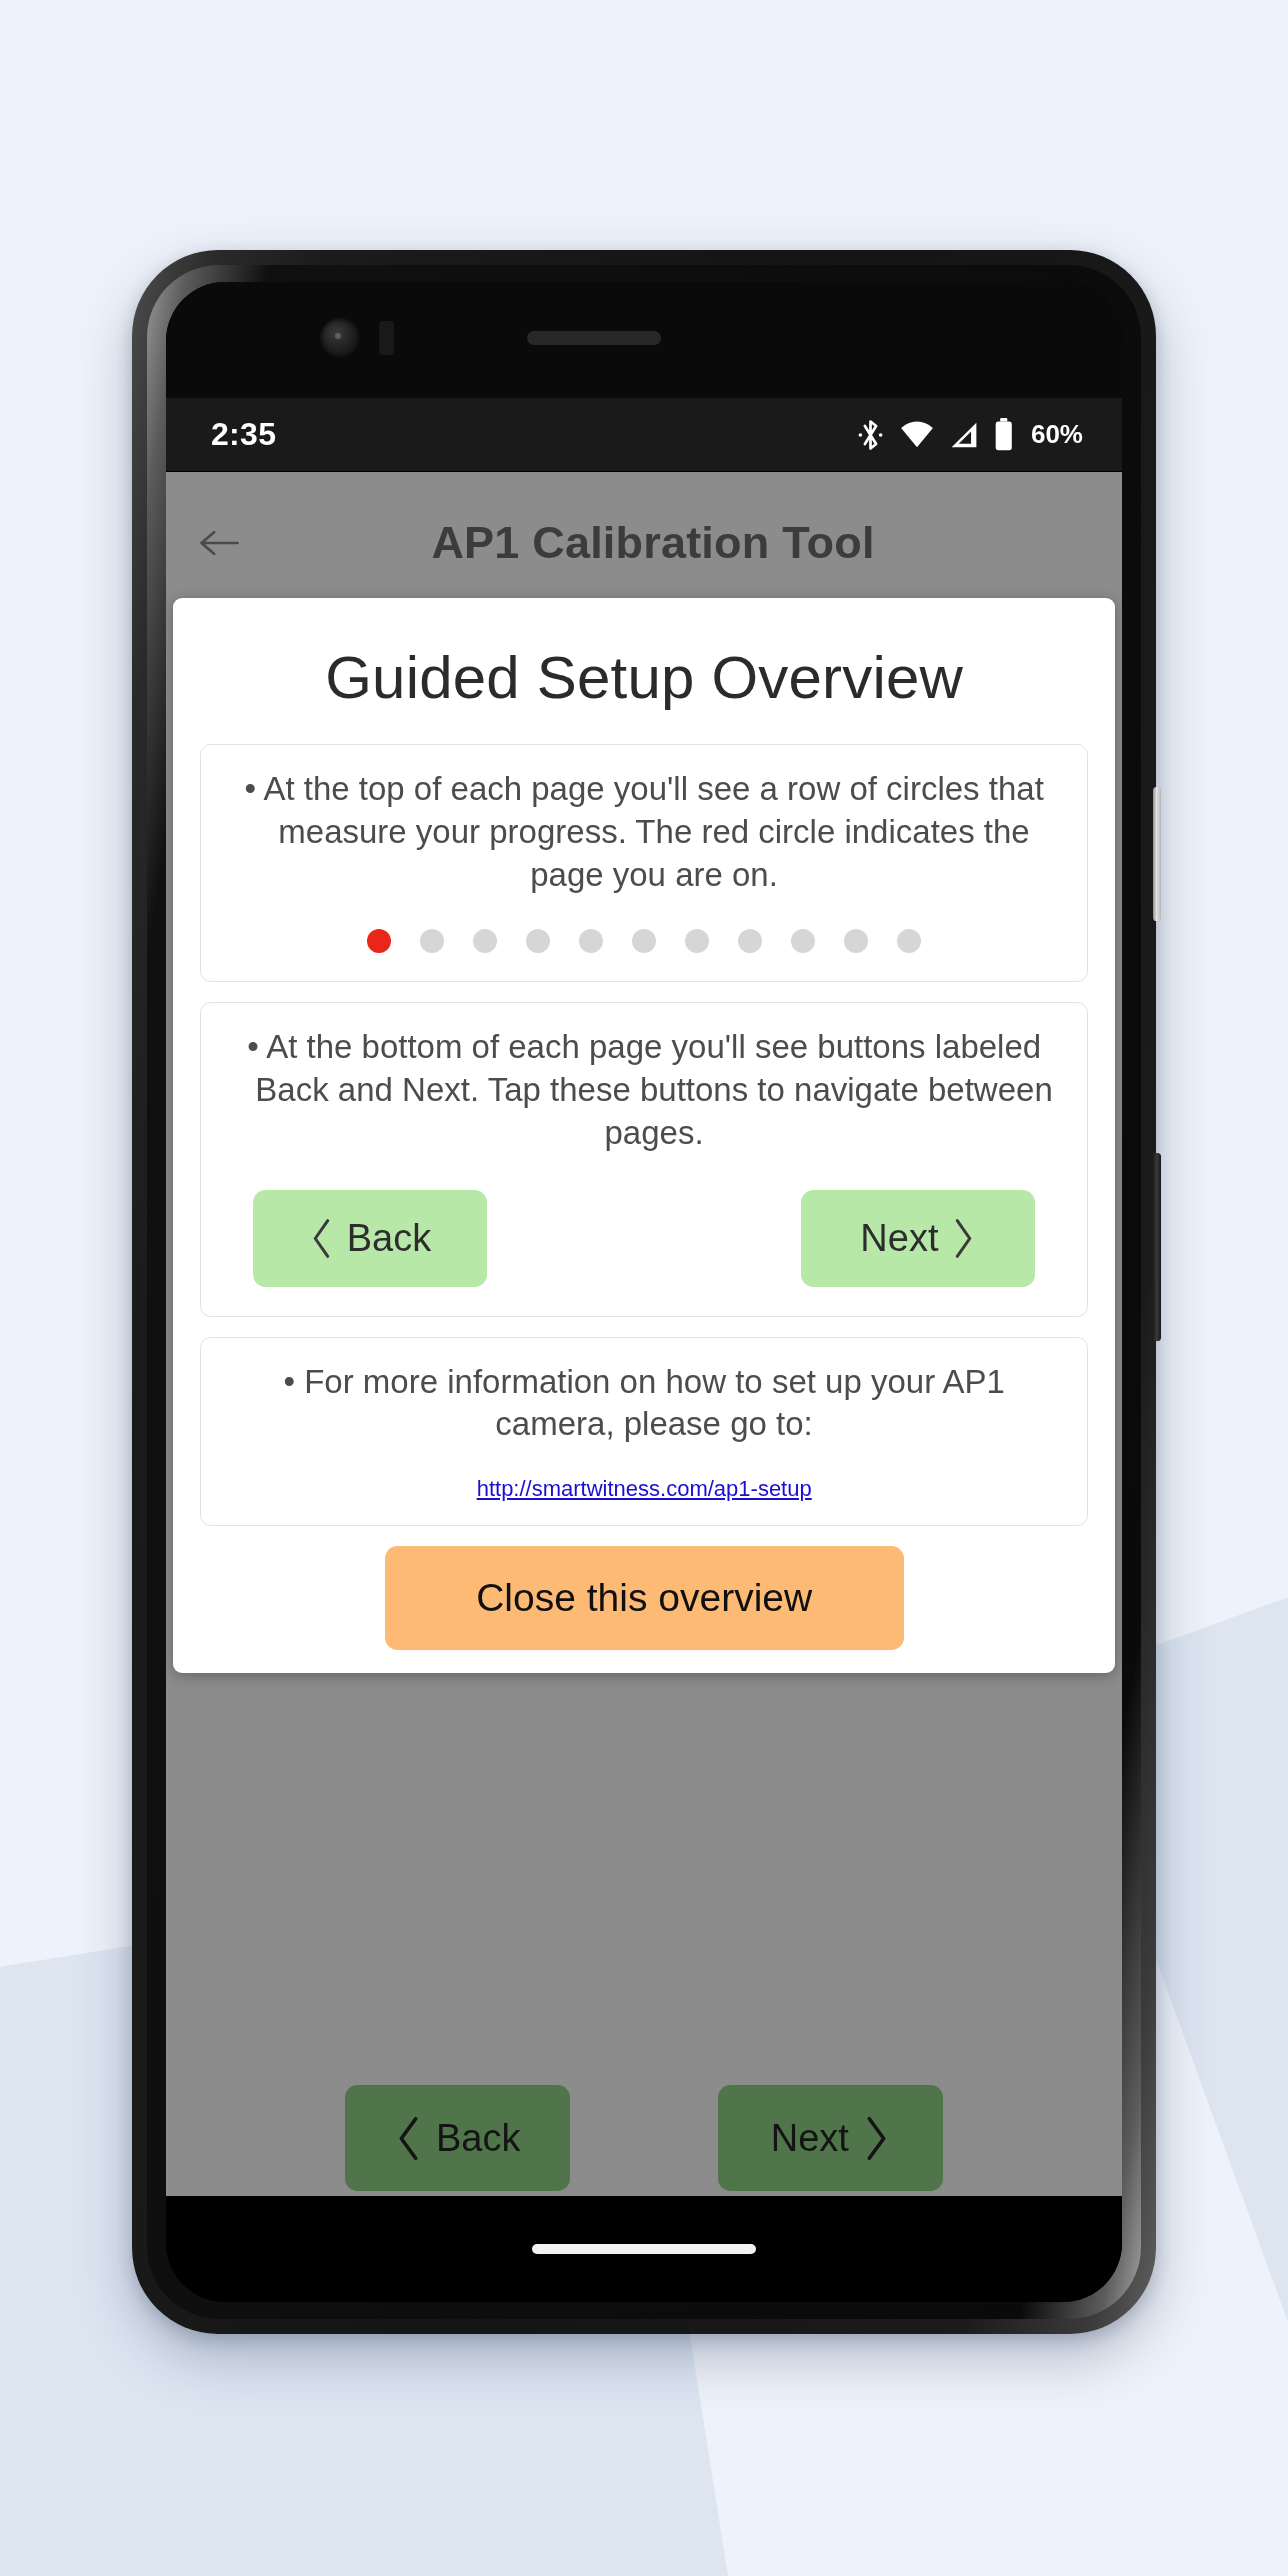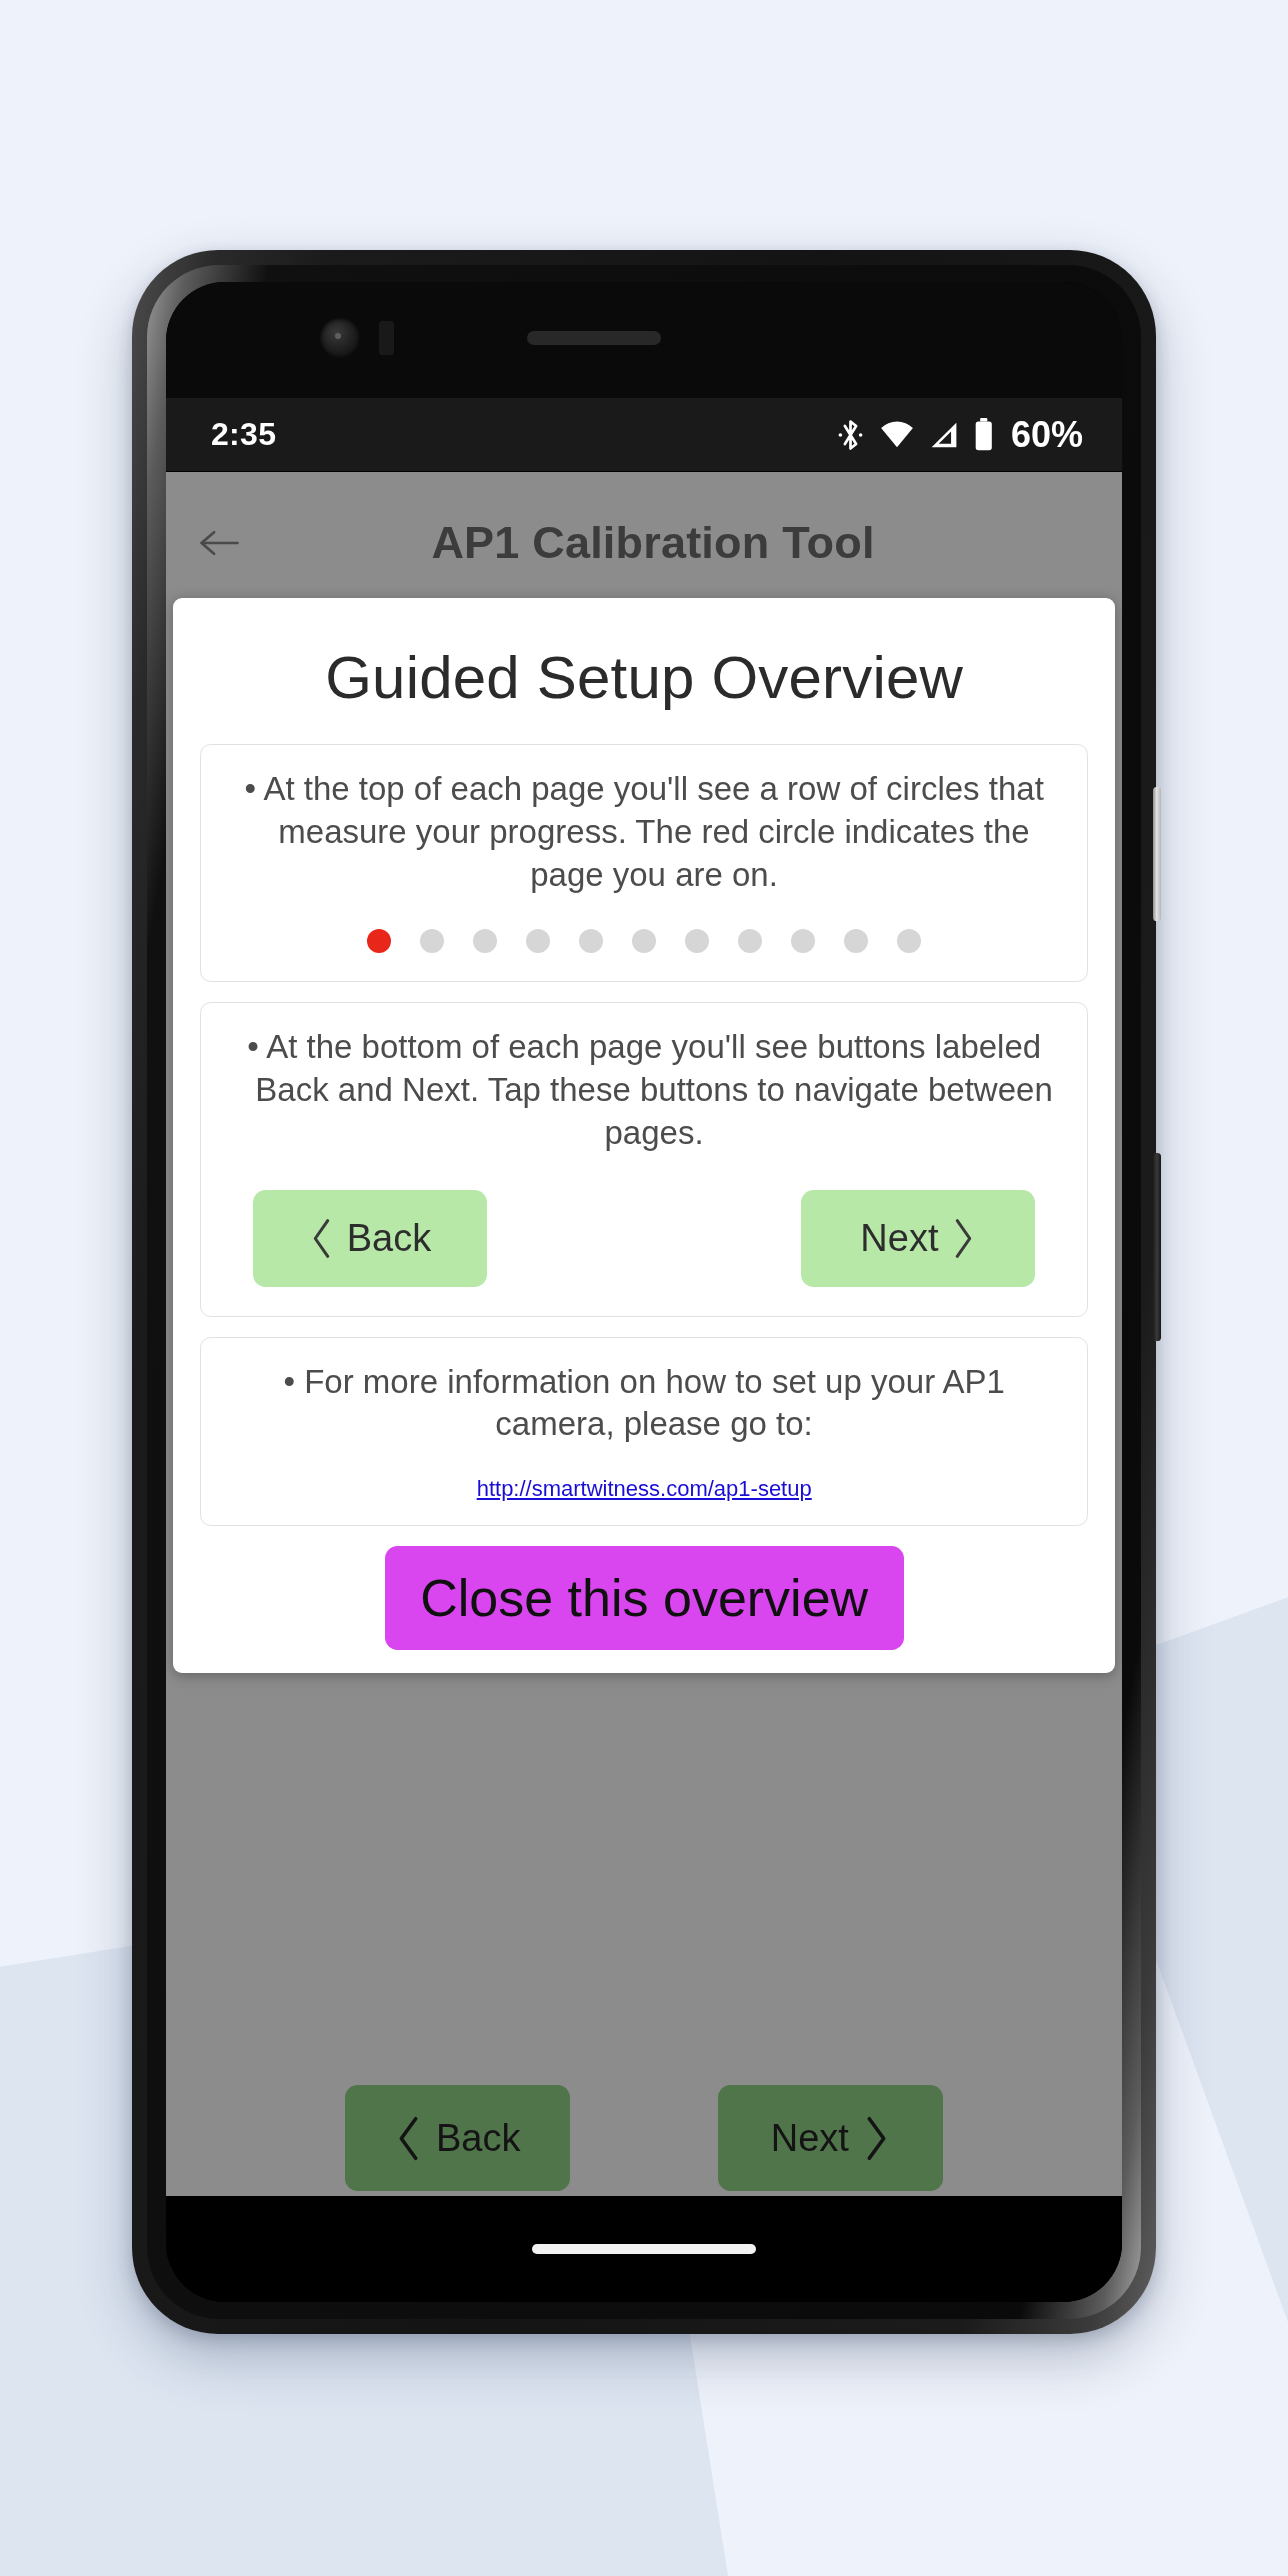--- a/index.html
+++ b/index.html
@@ -119,21 +119,21 @@
   }
   .sb-time {
     color: #fff;
     font-size: 32px;
     font-weight: bold;
     letter-spacing: 0.3px;
   }
   .sb-right { display:flex; align-items:center; gap:14.3px; }
   .sb-icon { display:flex; align-items:center; }
   .sb-batt-pct {
-    color:#fff; font-size:36px; font-weight:bold; margin-left:1.8px;
+    color:#fff; font-size:26px; font-weight:bold; margin-left:1.8px;
   }
 
   
   .appbar {
     position: absolute;
     left: 0; top: 190px; width: 100%; height: 141px;
     background: #8c8c8c;
     display: flex; align-items: center;
   }
   .appbar-back {
@@ -272,25 +272,25 @@
   .card-link {
     color: #1a0dd6;
     text-decoration: underline;
     font-size: 22px;
     cursor: pointer;
   }
 
   
   .close-row { display:flex; justify-content:center; margin-top: 14.3px; }
   .close-btn {
-    background: #d946ef;
+    background: #fdba74;
     border: none;
     border-radius: 12.5px;
     width: 519px; height: 104px;
-    font-size: 52px;
+    font-size: 39px;
     color: #101010;
     cursor: pointer;
     font-family: "Liberation Sans", sans-serif;
   }
 </style>
 </head>
 <body>
 
 <div class="bg-band-left"></div>
 <div class="bg-band-right"></div>

